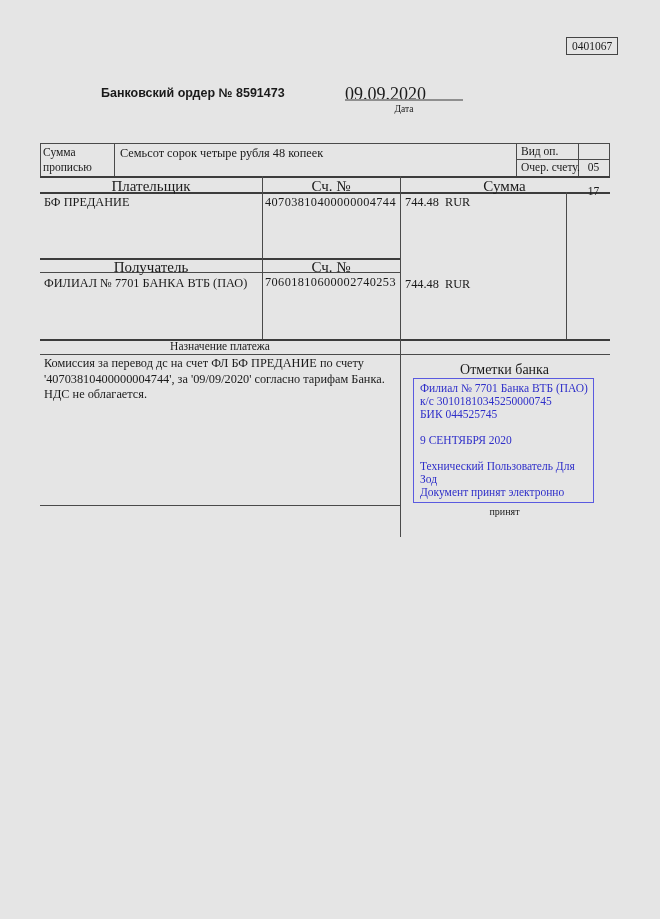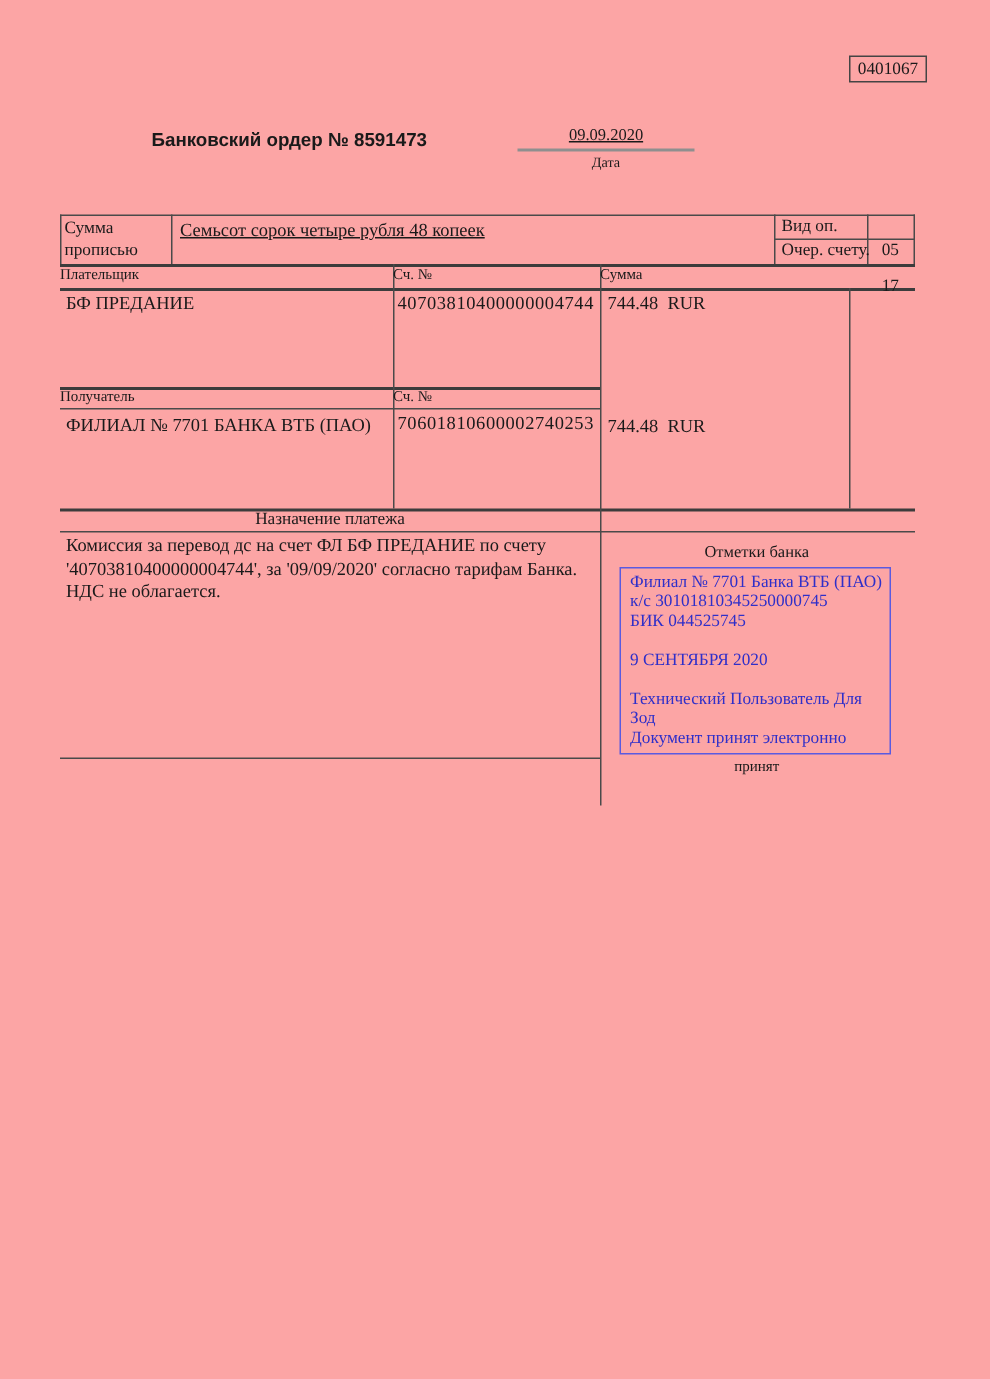--- a/index.html
+++ b/index.html
@@ -1,51 +1,51 @@
 <!DOCTYPE html>
 <html><head>
 <meta charset="utf-8">
 <style>
   html,body{margin:0;padding:0;background:#ffffff;}
-  #page{position:relative;width:660px;height:919px;background:#fca5a5;overflow:hidden;
+  #page{position:relative;width:660px;height:919px;background:#e5e5e5;overflow:hidden;
         font-family:"Liberation Serif", serif;color:#1a1a1a;}
   .abs{position:absolute;}
   .hline{position:absolute;background:#4a4a4a;height:1px;}
   .hline.thick{height:2px;background:#3c3c3c;}
   .vline{position:absolute;background:#4a4a4a;width:1px;}
   .body-txt{font-size:12.3px;}
   .pre{white-space:pre;}
   #form-code{left:566px;top:37px;width:50px;height:16px;border:1px solid #444;
              font-size:11.5px;text-align:center;line-height:16px;}
   #doc-title{left:57px;top:86px;font-family:"Liberation Sans", sans-serif;
              font-weight:bold;font-size:12.5px;padding-left:44px;}
-  #date-value{left:345px;top:84px;width:118px;text-align:center;font-size:11px;text-decoration:underline;}
+  #date-value{left:345px;top:84px;width:118px;text-align:left;font-size:18px;}
   #date-line{left:345px;top:99px;width:118px;height:2px;background:#8f8f8f;}
   #date-label{left:345px;top:104px;width:118px;text-align:center;font-size:9.5px;}
   #amount-words-label{left:43px;top:145px;width:66px;font-size:11.5px;line-height:14.5px;}
-  #amount-words{left:120px;top:146px;font-size:12.3px;text-decoration:underline;}
+  #amount-words{left:120px;top:146px;font-size:12.3px;}
   #op-type-label{left:521px;top:145px;font-size:11.5px;}
   #op-type-value{left:578px;top:145px;width:31px;text-align:center;font-size:11.5px;margin-top:40px;}
   #priority-label{left:521px;top:161px;font-size:11.5px;}
   #priority-value{left:578px;top:161px;width:31px;text-align:center;font-size:11.5px;}
   #payer-header{left:40px;top:178px;width:222px;}
   #payer-acc-header{left:262px;top:178px;width:138px;}
   #amount-header{left:400px;top:178px;width:209px;}
   #payee-header{left:40px;top:259px;width:222px;}
   #payee-acc-header{left:262px;top:259px;width:138px;}
-  .col-head{font-size:10px;text-align:left;}
+  .col-head{font-size:15px;text-align:center;}
   #payer-name{left:44px;top:195px;width:210px;}
   #payer-account{left:265px;top:195px;letter-spacing:0.4px;}
   #payer-amount{left:405px;top:195px;}
   #payee-name{left:44px;top:275px;width:205px;line-height:16px;}
   #payee-account{left:265px;top:275px;letter-spacing:0.4px;}
   #payee-amount{left:405px;top:277px;}
   #purpose-header{left:40px;top:340px;width:360px;font-size:11.5px;text-align:center;}
   #purpose-text{left:44px;top:356px;width:358px;line-height:15.5px;}
-  #bank-marks-header{left:400px;top:362px;width:209px;font-size:11px;text-align:center;}
+  #bank-marks-header{left:400px;top:362px;width:209px;font-size:14px;text-align:center;}
   #stamp-box{left:413px;top:378px;width:181px;height:125px;border:1px solid #5a5ae0;
              box-sizing:border-box;padding:3px 0 0 6px;color:#2f2fc9;}
   .stamp-line{height:13px;line-height:13px;font-size:11.5px;white-space:nowrap;}
   #signatures-label{left:400px;top:506px;width:209px;text-align:center;font-size:10px;}
 </style>
 </head>
 <body>
 
 <div id="page">
 

